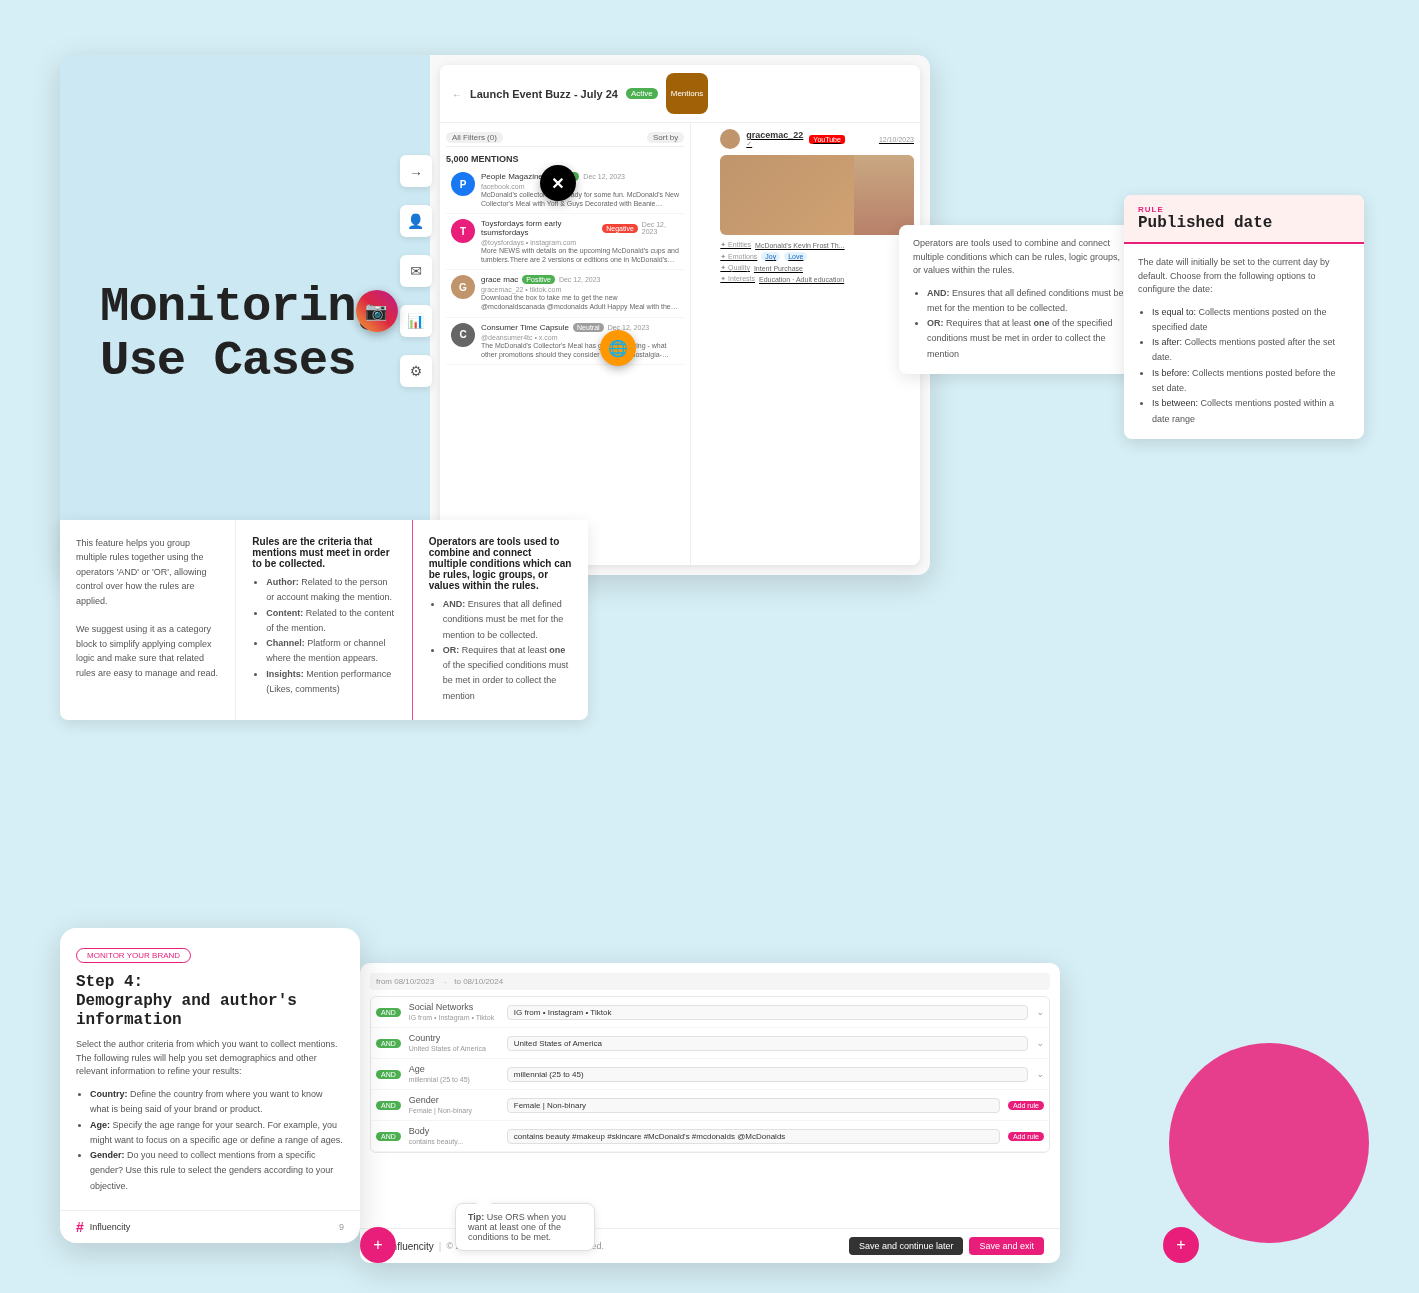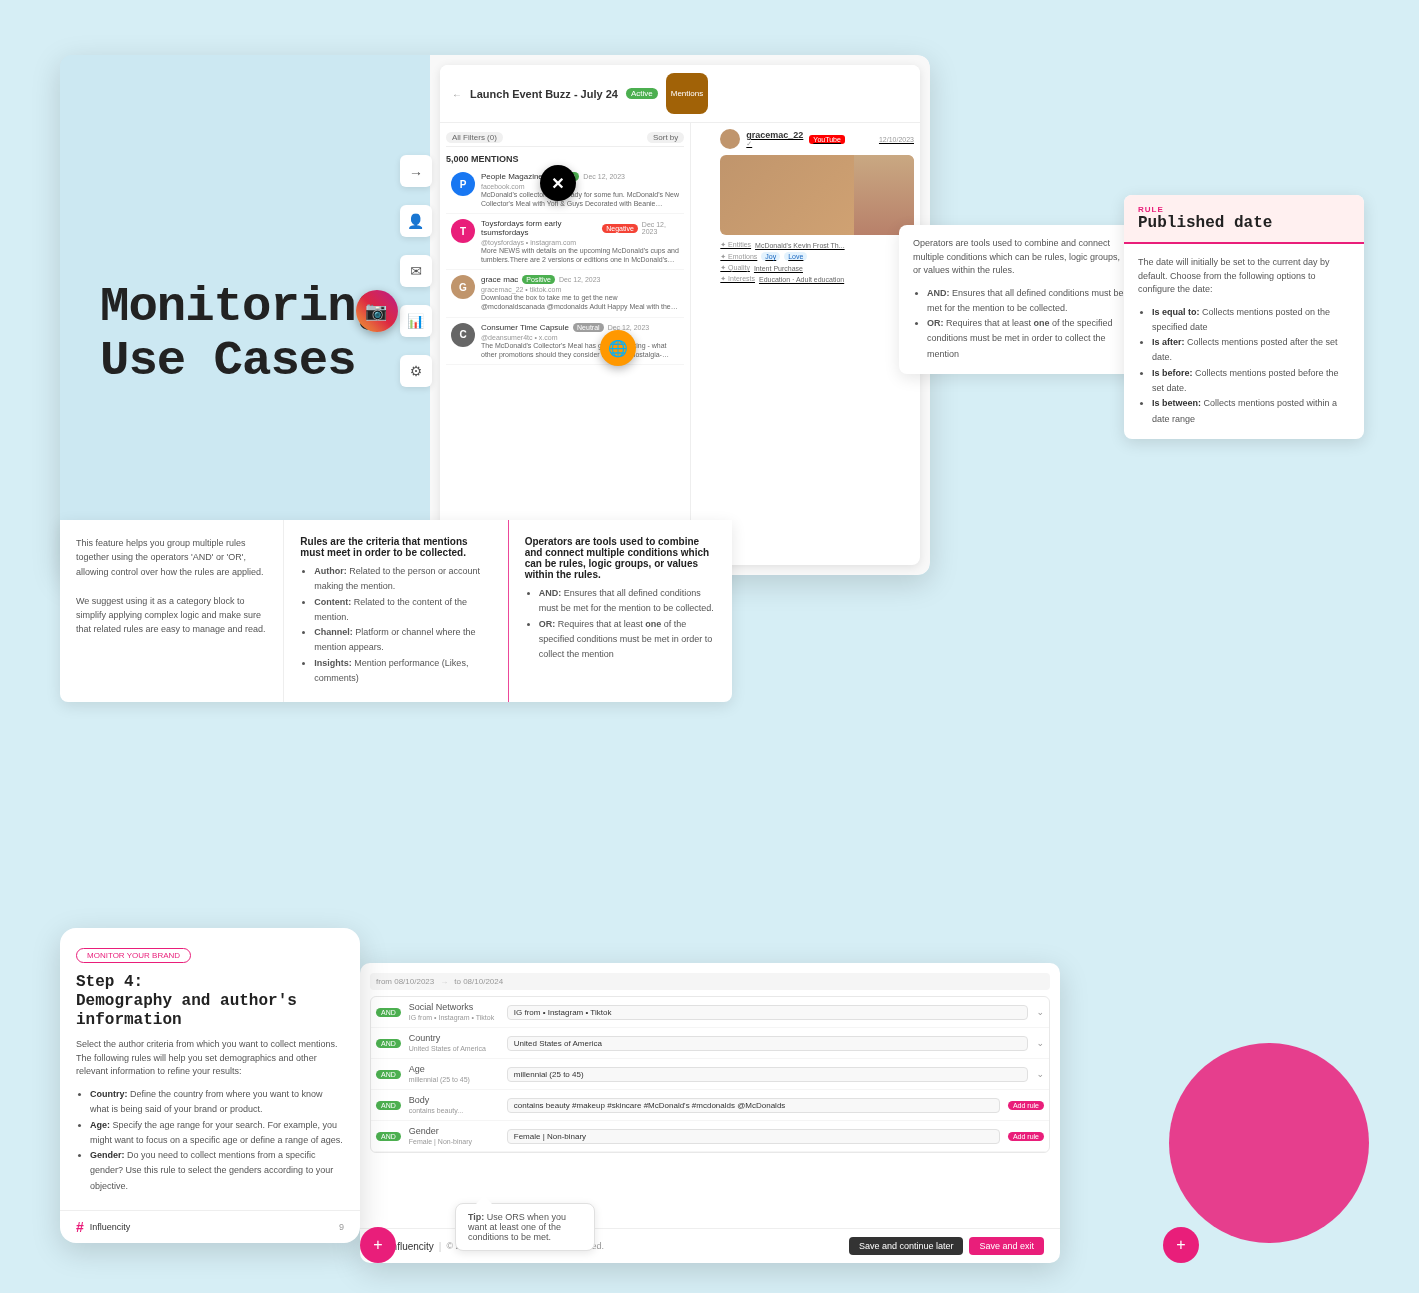--- a/index.html
+++ b/index.html
@@ -594,21 +594,21 @@
 
     .rule-published-list {
       list-style: disc;
       padding-left: 14px;
       font-size: 9px;
       color: #555;
       line-height: 1.7;
     }
 
     .rule-published-list li strong {
-      font-weight: 700;
+      font-weight: 400;
       color: #333;
     }
 
     
     .operators-overlay-card {
       position: absolute;
       top: 225px;
       right: 280px;
       width: 240px;
       background: white;
@@ -812,21 +812,21 @@
         </div>
       </div>
     </div>
   </div>
 </div>
 
 <div class="social-icon-x">✕</div>
 <div class="social-icon-ig">📷</div>
 <div class="social-icon-globe">🌐</div>
 
-<div style="position:absolute; top:520px; left:60px; width:672px; display:flex; background:white; border-radius:0 0 8px 8px; box-shadow: 0 4px 15px rgba(0,0,0,0.1); z-index:5;">
+<div style="position:absolute; top:520px; left:60px; width:528px; display:flex; background:white; border-radius:0 0 8px 8px; box-shadow: 0 4px 15px rgba(0,0,0,0.1); z-index:5;">
   <div style="padding:16px; flex:1; border-right:1px solid #eee;">
     <p style="font-size:9px; color:#555; line-height:1.6;">This feature helps you group multiple rules together using the operators 'AND' or 'OR', allowing control over how the rules are applied.<br><br>We suggest using it as a category block to simplify applying complex logic and make sure that related rules are easy to manage and read.</p>
   </div>
   <div style="padding:16px; flex:1; border-right:1px solid #ec4899;">
     <p style="font-size:10px; font-weight:700; color:#222; margin-bottom:6px;">Rules are the criteria that mentions must meet in order to be collected.</p>
     <ul style="list-style:disc; padding-left:14px; font-size:9px; color:#555; line-height:1.7;">
       <li><strong>Author:</strong> Related to the person or account making the mention.</li>
       <li><strong>Content:</strong> Related to the content of the mention.</li>
       <li><strong>Channel:</strong> Platform or channel where the mention appears.</li>
       <li><strong>Insights:</strong> Mention performance (Likes, comments)</li>
@@ -914,28 +914,28 @@
           <span style="color:#999; font-size:9px;">⌄</span>
         </div>
         <div class="form-row">
           <span class="form-and-badge">AND</span>
           <div style="width:90px; color:#555;">Age<br><span style="color:#999; font-size:7px;">millennial (25 to 45)</span></div>
           <div style="flex:1; background:#f8f8f8; border:1px solid #e0e0e0; border-radius:4px; padding:2px 6px; font-size:8px; color:#333;">millennial (25 to 45)</div>
           <span style="color:#999; font-size:9px;">⌄</span>
         </div>
         <div class="form-row">
           <span class="form-and-badge">AND</span>
-          <div style="width:90px; color:#555;">Body<br><span style="color:#999; font-size:7px;">contains beauty...</span></div>
-          <div style="flex:1; background:#f8f8f8; border:1px solid #e0e0e0; border-radius:4px; padding:2px 6px; font-size:8px; color:#333; overflow:hidden; white-space:nowrap;">contains beauty #makeup #skincare #McDonald's #mcdonalds @McDonalds</div>
+          <div style="width:90px; color:#555;">Gender<br><span style="color:#999; font-size:7px;">Female | Non-binary</span></div>
+          <div style="flex:1; background:#f8f8f8; border:1px solid #e0e0e0; border-radius:4px; padding:2px 6px; font-size:8px; color:#333;">Female | Non-binary</div>
           <span style="background:#e91e7a; color:white; font-size:7px; padding:1px 5px; border-radius:10px;">Add rule</span>
         </div>
         <div class="form-row">
           <span class="form-and-badge">AND</span>
-          <div style="width:90px; color:#555;">Gender<br><span style="color:#999; font-size:7px;">Female | Non-binary</span></div>
-          <div style="flex:1; background:#f8f8f8; border:1px solid #e0e0e0; border-radius:4px; padding:2px 6px; font-size:8px; color:#333;">Female | Non-binary</div>
+          <div style="width:90px; color:#555;">Body<br><span style="color:#999; font-size:7px;">contains beauty...</span></div>
+          <div style="flex:1; background:#f8f8f8; border:1px solid #e0e0e0; border-radius:4px; padding:2px 6px; font-size:8px; color:#333; overflow:hidden; white-space:nowrap;">contains beauty #makeup #skincare #McDonald's #mcdonalds @McDonalds</div>
           <span style="background:#e91e7a; color:white; font-size:7px; padding:1px 5px; border-radius:10px;">Add rule</span>
         </div>
       </div>
     </div>
 
     <div style="position:absolute; bottom:0; left:0; right:0; padding:8px 16px; border-top:1px solid #eee; display:flex; align-items:center; gap:8px;">
       <div style="display:flex; align-items:center; gap:5px;">
         <span style="color:#e91e7a; font-size:14px; font-weight:bold;">#</span>
         <span style="font-size:10px; color:#333; font-weight:500;">Influencity</span>
         <span style="font-size:10px; color:#ccc;">|</span>

